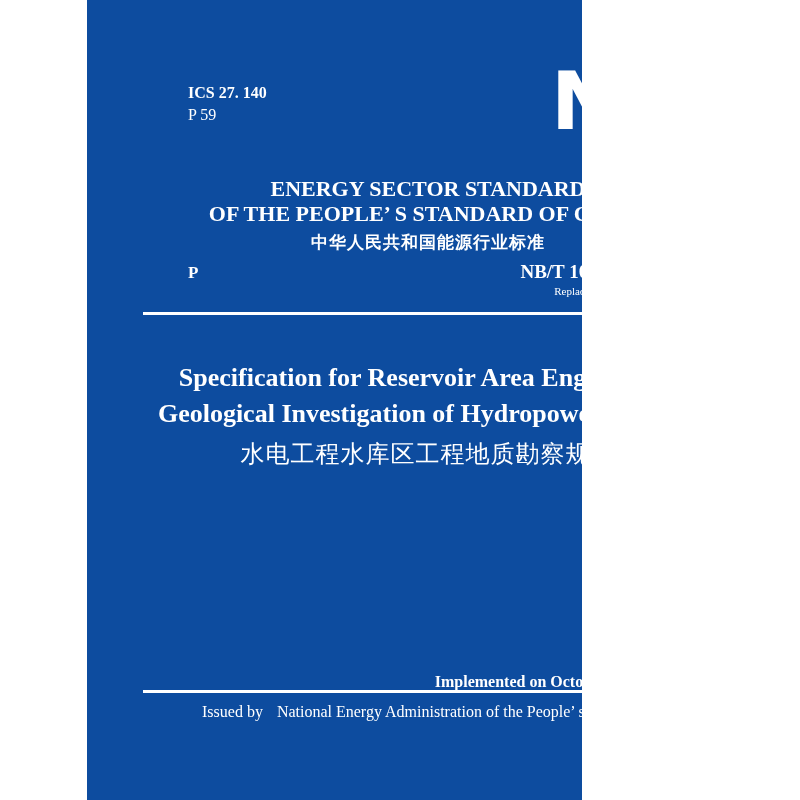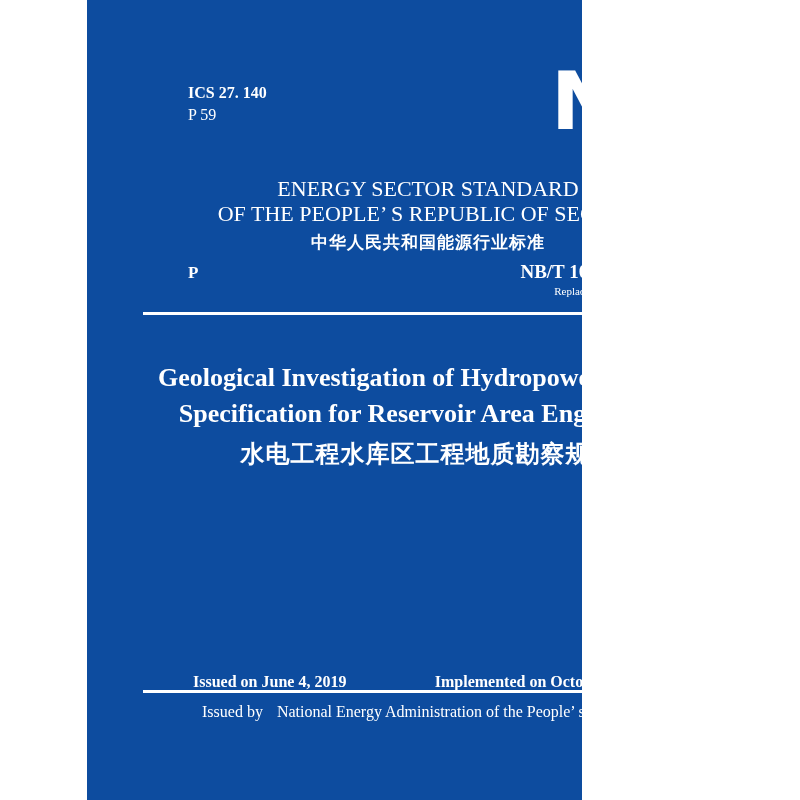--- a/index.html
+++ b/index.html
@@ -66,21 +66,21 @@
   }
   .std-name {
     position: absolute;
     left: 0;
     top: 176px;
     width: 100%;
     text-align: center;
   }
   .std-name .en {
     font-family: "Liberation Serif", serif;
-    font-weight: normal;
+    font-weight: bold;
     font-size: 22px;
     line-height: 25px;
     white-space: nowrap;
   }
   .std-name .zh {
     margin-top: 5px;
     font-family: "DejaVu Sans", sans-serif;
     font-weight: bold;
     font-size: 17px;
     line-height: 22px;
@@ -134,21 +134,21 @@
   .title-block .en {
     font-family: "Liberation Serif", serif;
     font-weight: bold;
     font-size: 26px;
     line-height: 36px;
     white-space: nowrap;
   }
   .title-block .zh {
     margin-top: 4px;
     font-family: "DejaVu Sans", sans-serif;
-    font-weight: bold;
+    font-weight: normal;
     font-size: 24px;
     line-height: 36px;
     letter-spacing: 1px;
     white-space: nowrap;
   }
   .date-issued {
     position: absolute;
     left: 50px;
     top: 673px;
     font-family: "Liberation Serif", serif;
@@ -185,37 +185,36 @@
   <div class="cover">
 
     <div class="ics-line">ICS 27. 140</div>
     <div class="class-line">P 59</div>
     <div class="nb-logo">NB</div>
 
     <div class="content">
 
       <div class="std-name">
         <div class="en">ENERGY SECTOR STANDARD</div>
-        <div class="en">OF THE PEOPLE’ S REPUBLIC OF SECTOR</div>
+        <div class="en">OF THE PEOPLE’ S STANDARD OF CHINA</div>
         <div class="zh">中华人民共和国能源行业标准</div>
       </div>
 
       <div class="doc-class">P</div>
       <div class="std-number">NB/T 10131-2028</div>
       <div class="replaces">Replace DL/T 5336-2006</div>
 
       <div class="rule rule-top"></div>
 
       <div class="title-block">
+        <div class="en">Specification for Reservoir Area Engineering</div>
         <div class="en">Geological Investigation of Hydropower Projects</div>
-        <div class="en">Specification for Reservoir Area Engineering</div>
         <div class="zh">水电工程水库区工程地质勘察规程</div>
       </div>
 
-      <div class="date-issued">Issued on June 4, 2019</div>
       <div class="date-implemented">Implemented on October 1, 2019</div>
 
       <div class="rule rule-bottom"></div>
 
       <div class="issuer-line">
         <span class="label">Issued by</span>
         <span class="issuer">National Energy Administration of the People’ s Republic of China</span>
       </div>
 
     </div>

